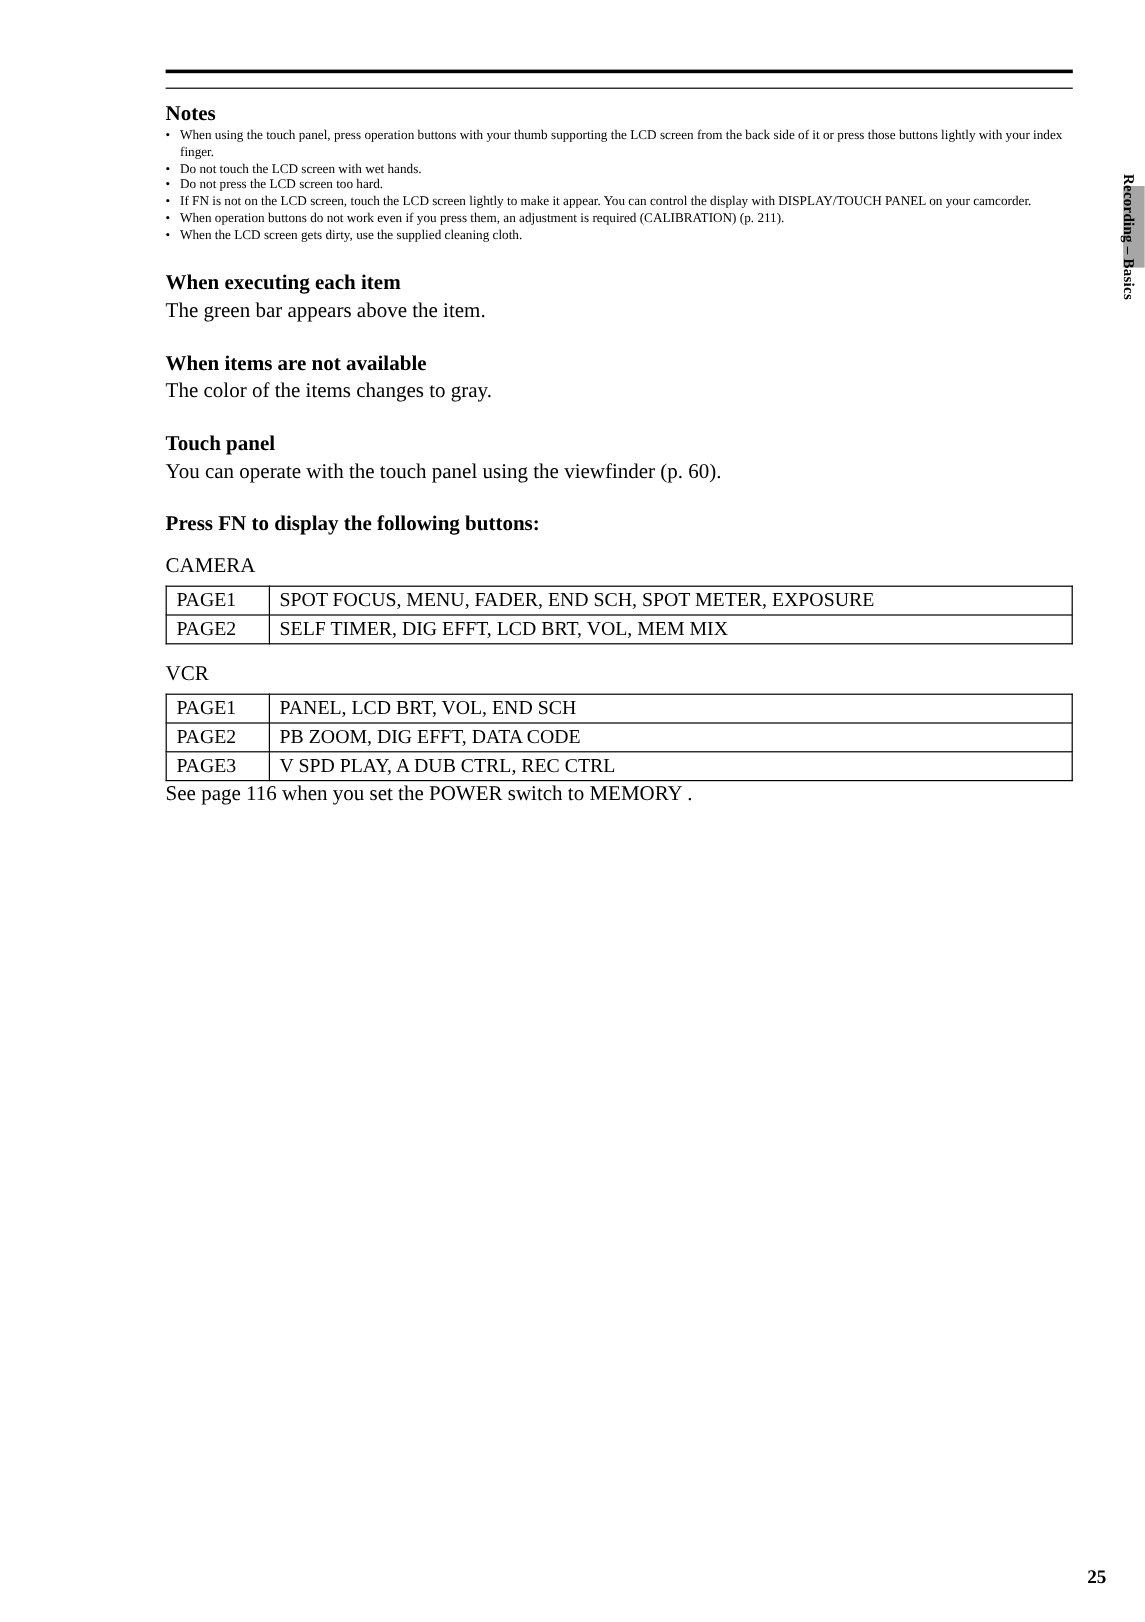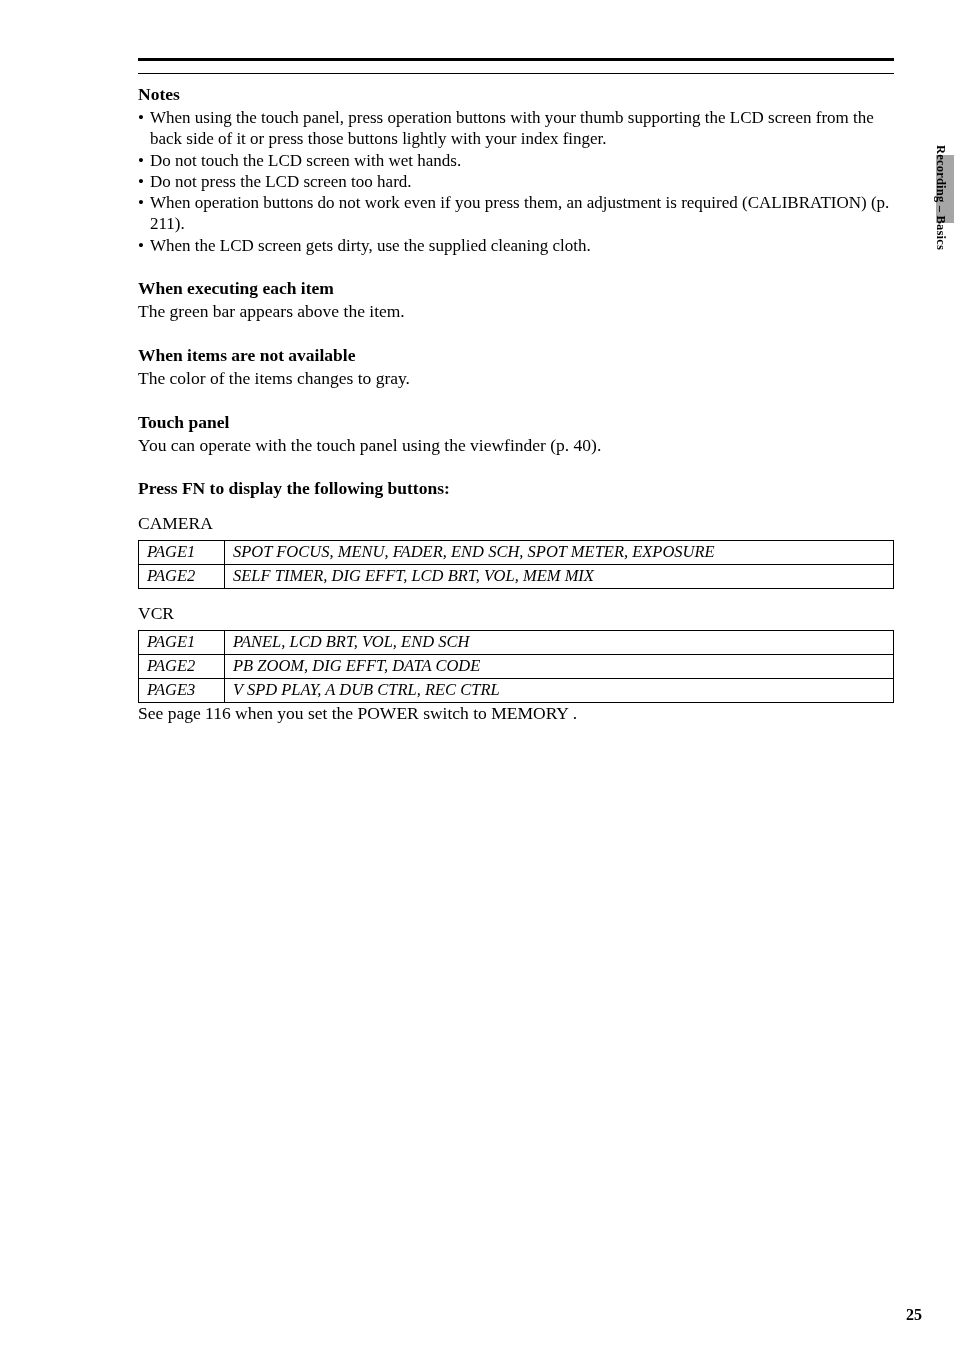--- a/index.html
+++ b/index.html
@@ -32,21 +32,21 @@
     margin-bottom: 10px;
   }
   .heading-bold {
     font-weight: bold;
     font-size: 17.5px;
     margin-top: 4px;
     margin-bottom: 2px;
   }
   .bullet-list {
     list-style: none;
-    font-size: 17px;
+    font-size: 11px;
     line-height: 1.25;
   }
   .bullet-list li {
     position: relative;
     padding-left: 12px;
     margin-bottom: 0;
   }
   .bullet-list li::before {
     content: "•";
     position: absolute;
@@ -66,21 +66,20 @@
   .table-label {
     font-size: 17.5px;
     margin-top: 20px;
     margin-bottom: 6px;
   }
   .small-gap { margin-top: 14px; }
   table.data {
     width: 100%;
     border-collapse: collapse;
     font-size: 16.5px;
-    font-style: italic;
   }
   table.data td {
     border: 1px solid #000;
     padding: 1px 8px 2px 8px;
     vertical-align: top;
   }
   table.data td.page-col {
     width: 86px;
   }
   .footnote {
@@ -122,32 +121,33 @@
 
 <div class="page">
   <div class="top-rule"></div>
   <div class="sub-rule"></div>
 
   <div class="heading-bold">Notes</div>
   <ul class="bullet-list">
     <li>When using the touch panel, press operation buttons with your thumb supporting the LCD screen from the back side of it or press those buttons lightly with your index finger.</li>
     <li>Do not touch the LCD screen with wet hands.</li>
     <li>Do not press the LCD screen too hard.</li>
+    <li>If FN is not on the LCD screen, touch the LCD screen lightly to make it appear. You can control the display with DISPLAY/TOUCH PANEL on your camcorder.</li>
     <li>When operation buttons do not work even if you press them, an adjustment is required (CALIBRATION) (p. 211).</li>
     <li>When the LCD screen gets dirty, use the supplied cleaning cloth.</li>
   </ul>
 
   <div class="section-heading">When executing each item</div>
   <div class="body-text">The green bar appears above the item.</div>
 
   <div class="section-heading">When items are not available</div>
   <div class="body-text">The color of the items changes to gray.</div>
 
   <div class="section-heading">Touch panel</div>
-  <div class="body-text">You can operate with the touch panel using the viewfinder (p. 40).</div>
+  <div class="body-text">You can operate with the touch panel using the viewfinder (p. 60).</div>
 
   <div class="section-heading">Press FN to display the following buttons:</div>
 
   <div class="table-label small-gap">CAMERA</div>
   <table class="data">
     <tbody>
         <tr>
       <td class="page-col">PAGE1</td>
       <td>SPOT FOCUS, MENU, FADER, END SCH, SPOT METER, EXPOSURE</td>
     </tr>

